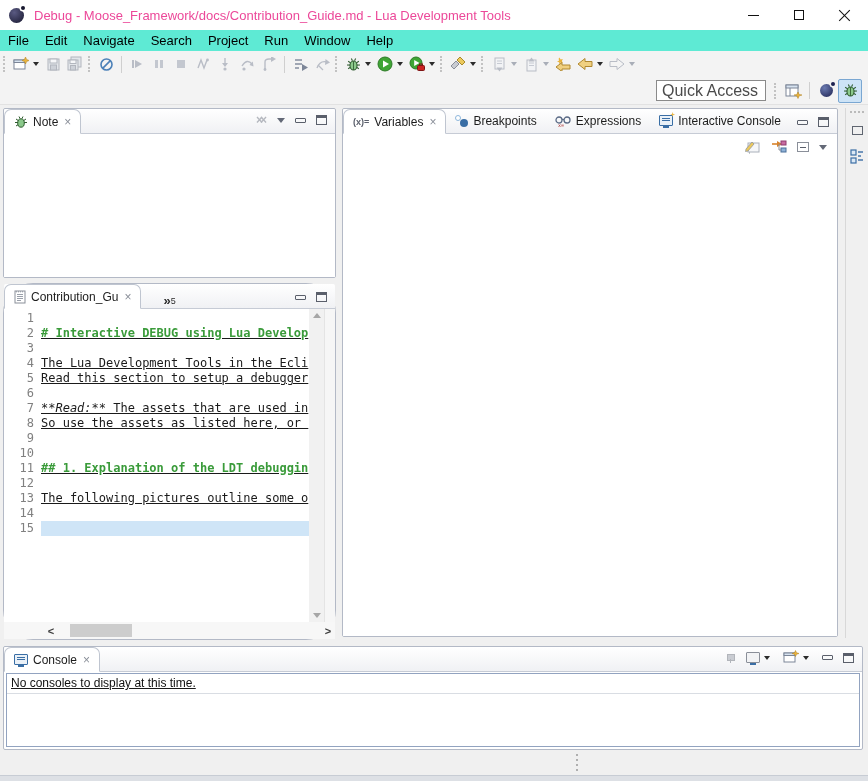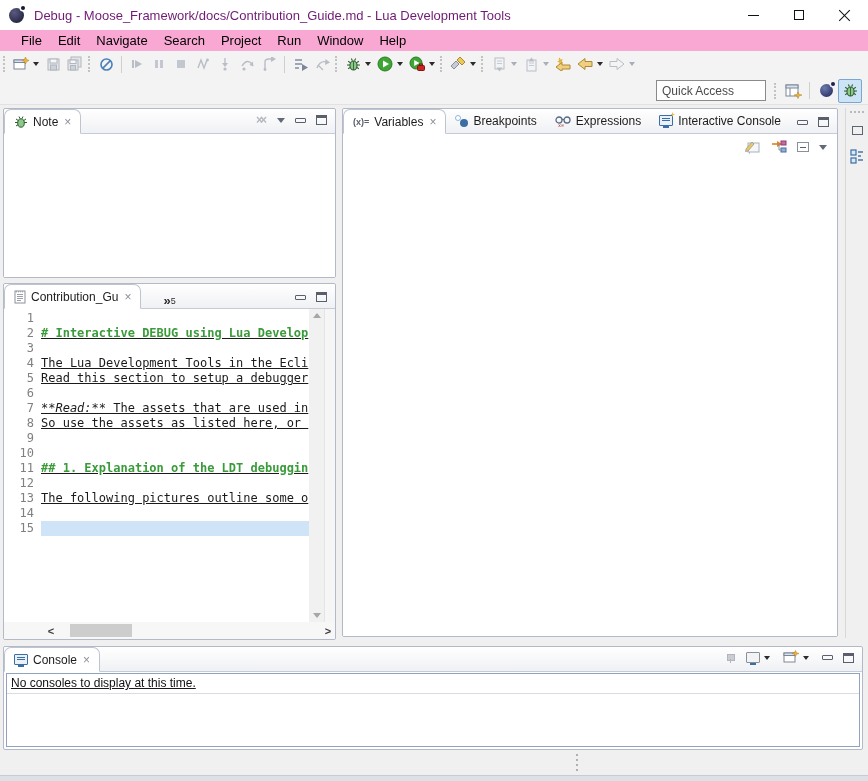--- a/index.html
+++ b/index.html
@@ -9,44 +9,44 @@
     background:#f0f0f0;
     font-family:"Liberation Sans", sans-serif;
     color:#1a1a1a;
   }
   
   .titlebar { position:absolute; top:0; left:0; right:0; height:30px; background:#fff; display:flex; align-items:center; }
   .app-icon { width:15px; height:15px; margin-left:9px; border-radius:50%;
     background:radial-gradient(circle at 35% 30%, #5a5a82, #17172e); position:relative; }
   .app-icon::after { content:""; position:absolute; top:-2px; right:-1px; width:4px; height:4px; border-radius:50%;
     background:#17172e; box-shadow:0 0 0 1.5px #fff; }
-  .title-text { margin-left:10px; font-size:13px; color:#701a75; }
+  .title-text { margin-left:10px; font-size:13px; color:#ec4899; }
   .win-controls { margin-left:auto; display:flex; height:30px; }
   .win-btn { width:46px; height:30px; display:flex; align-items:center; justify-content:center; }
   .ico-winmin { width:11px; height:1px; background:#111; }
   .ico-winmax { width:10px; height:10px; border:1px solid #111; }
   .ico-winclose { position:relative; width:12px; height:12px; }
   .ico-winclose::before,.ico-winclose::after { content:""; position:absolute; left:5px; top:-1px; width:1px; height:15px; background:#111; }
   .ico-winclose::before { transform:rotate(45deg);} .ico-winclose::after { transform:rotate(-45deg);}
   
-  .menubar { position:absolute; top:30px; left:0; right:0; height:21px; background:#f9a8d4; display:flex; align-items:center; padding-left:13px; }
+  .menubar { position:absolute; top:30px; left:0; right:0; height:21px; background:#5eead4; display:flex; align-items:center; padding-left:0; }
   .menu-item { font-size:13px; padding:2px 8px; color:#000; }
   
   .toolbar { position:absolute; top:51px; left:0; right:0; height:26px; background:#f3f3f3; display:flex; align-items:center; padding-left:1px; }
   .toolbar2 { position:absolute; top:77px; left:0; right:0; height:28px; background:#f3f3f3; display:flex; align-items:center;
     justify-content:flex-end; padding-right:6px; border-bottom:1px solid #e2e2e2; }
   .tb-btn { width:22px; height:22px; display:flex; align-items:center; justify-content:center; border-radius:3px; flex:none; }
   .tb-combo { display:flex; align-items:center; flex:none; }
   .dd { width:0; height:0; border-left:3.5px solid transparent; border-right:3.5px solid transparent; border-top:4px solid #2b2b2b; margin:0 3px 0 1px; }
   .dd.dis { border-top-color:#a9aeb8; }
   .tb-sep { width:1px; height:17px; background:#cfcfcf; margin:0 4px; flex:none; }
   .tb-grip { width:3px; height:16px; border-left:2px dotted #c2c2c2; margin:0 4px 0 2px; flex:none; }
   
   .qa-box { width:110px; height:21px; border:1px solid #8a8a8a; background:#fff; display:flex; align-items:center;
-    padding-left:5px; font-size:12px; color:#4b4b4b; margin-right:6px; }
+    padding-left:5px; font-size:16px; color:#4b4b4b; margin-right:6px; }
   .persp-btn { width:24px; height:24px; display:flex; align-items:center; justify-content:center; border-radius:2px; flex:none; }
   .persp-btn.selected { background:#cde3f6; border:1px solid #7aa7d2; }
   .sphere { width:13px; height:13px; border-radius:50%; background:radial-gradient(circle at 35% 30%, #6a7ab0, #1d2150); position:relative; }
   .sphere::after { content:""; position:absolute; top:-2px; right:-2px; width:4px; height:4px; border-radius:50%; background:#1d2150; box-shadow:0 0 0 1.5px #f3f3f3; }
   
   .panel { position:absolute; background:#fff; border:1px solid #b3b9c6; border-radius:2px; }
   .panel-header { display:flex; align-items:flex-end; height:25px; background:linear-gradient(#ffffff,#f0f1f4);
     border-bottom:1px solid #c6cbd5; border-radius:2px 2px 0 0; }
   .tab { display:flex; align-items:center; gap:5px; height:25px; padding:0 9px; font-size:12px; color:#1c1c1c; white-space:nowrap; }
   .tab.active { background:#fff; border:1px solid #bfc5d0; border-bottom:1px solid #fff; border-radius:7px 7px 0 0; margin-bottom:-1px; }
@@ -450,21 +450,21 @@
         <line x1="8" y1="4" x2="8" y2="10" stroke="#8a8f99"></line>
           <line x1="8" y1="10" x2="10" y2="10" stroke="#8a8f99"></line>
       </svg>
     </span>
     <span class="collapse-ico"></span>
     <span class="ico-viewmenu"></span>
   </div>
   <div class="panel-body" style="top:51px;"></div>
 </div>
 
-<div class="panel" id="editor-panel" style="left:3px; top:283px; width:333px; height:357px;">
+<div class="panel" id="editor-panel" style="left:3px; top:283px; width:333px; height:357px;border-radius:30px;">
   <div class="panel-header">
     <div class="tab active">
       <svg width="12" height="14" viewBox="0 0 12 14">
         <rect x="1" y="1" width="10" height="12" fill="#fff" stroke="#8a8f99"></rect>
         <line x1="2" y1="1.8" x2="10" y2="1.8" stroke="#8a8f99" stroke-dasharray="1,1"></line>
         <line x1="3" y1="4.5" x2="9" y2="4.5" stroke="#9aa0aa"></line>
         <line x1="3" y1="6.5" x2="9" y2="6.5" stroke="#9aa0aa"></line>
         <line x1="3" y1="8.5" x2="9" y2="8.5" stroke="#9aa0aa"></line>
         <line x1="3" y1="10.5" x2="7" y2="10.5" stroke="#9aa0aa"></line>
       </svg>

